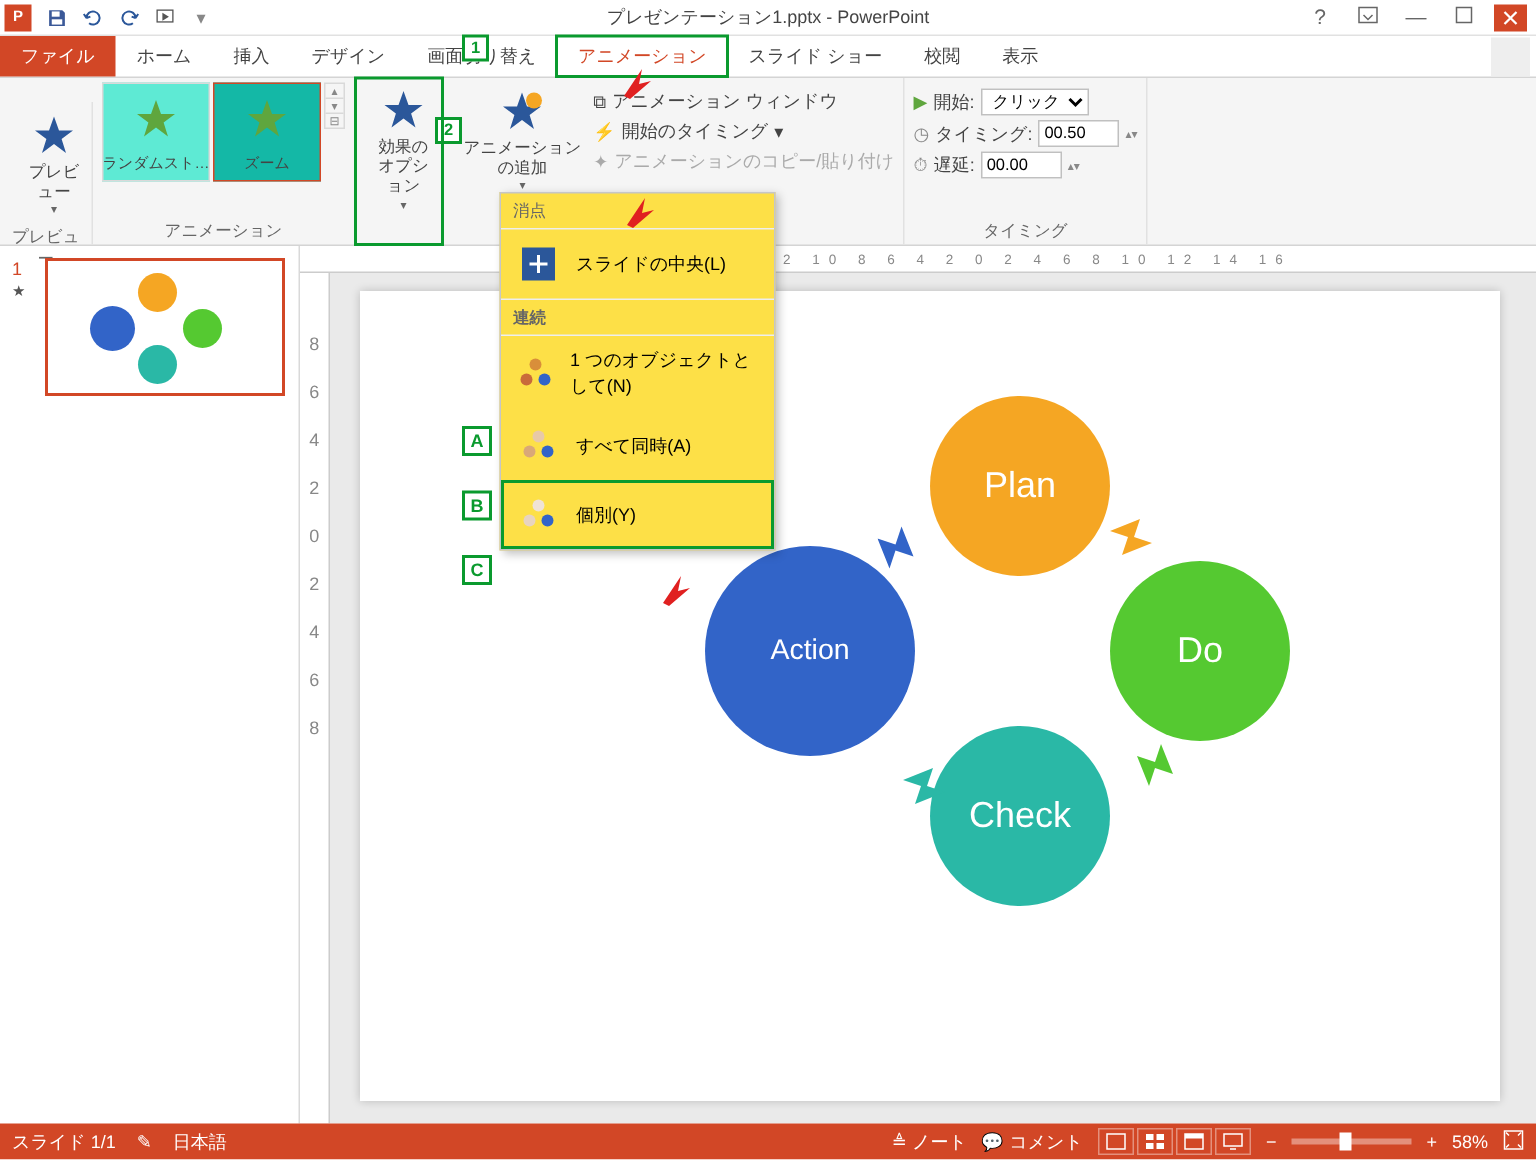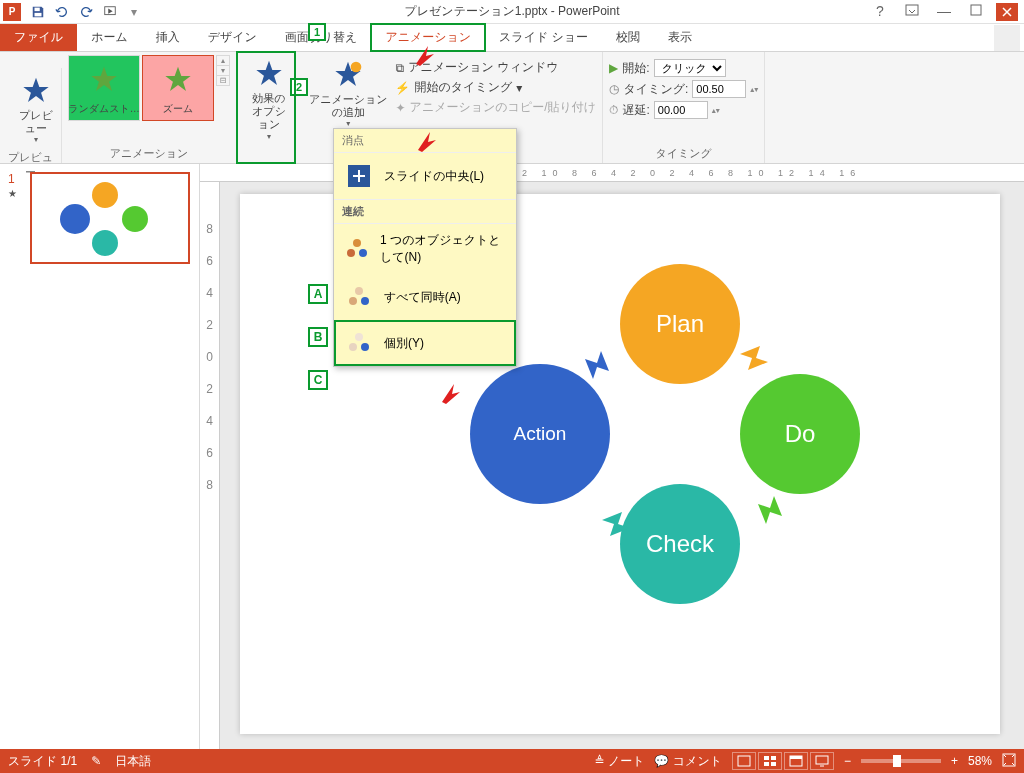--- a/index.html
+++ b/index.html
@@ -22,22 +22,22 @@
 .highlight-green { outline: 2px solid #0a9a2e; outline-offset: -1px; }
 .user-ribbon-icon { margin-left:auto; width:26px; height:26px; background:#eee; margin-right:4px; }
 
 .ribbon { height: 112px; background: #f5f5f5; border-bottom: 1px solid #d4d4d4; display: flex; }
 .ribbon-group { border-right: 1px solid #e1e1e1; padding: 3px 6px 0; display:flex; flex-direction:column; position:relative; }
 .group-label { font-size: 11px; color: #666; text-align:center; padding: 2px 0; margin-top:auto; }
 .big-btn { display:flex; flex-direction:column; align-items:center; justify-content:center; padding: 4px 8px; cursor:pointer; min-width:60px; }
 .big-btn .icon { width: 32px; height: 32px; display:flex; align-items:center; justify-content:center; }
 .big-btn .lbl { font-size: 11px; color:#444; text-align:center; line-height:1.2; margin-top:2px; }
 .anim-gallery { display:flex; gap:2px; align-items:flex-start; }
-.anim-item { background:#22c55e; border:1px solid #d9d9d9; padding:4px; display:flex; flex-direction:column; align-items:center; width:72px; cursor:pointer; }
-.anim-item.sel { background:#fca5a5; border-color:#d24726; }
+.anim-item { background:#5eead4; border:1px solid #d9d9d9; padding:4px; display:flex; flex-direction:column; align-items:center; width:72px; cursor:pointer; }
+.anim-item.sel { background:#14b8a6; border-color:#d24726; }
 .anim-item .ico { width:40px; height:40px; display:flex; align-items:center; justify-content:center; }
 .anim-item .nm { font-size:10px; color:#444; margin-top:2px; white-space:nowrap; overflow:hidden; }
 .ribbon-col { display:flex; flex-direction:column; gap:3px; font-size:11px; color:#444; padding-top:4px; }
 .ribbon-row { display:flex; align-items:center; gap:4px; white-space:nowrap; }
 .mini-input { width:54px; height:18px; border:1px solid #c0c0c0; background:#fff; padding:0 3px; font-size:11px; }
 .disabled-text { color:#aaa; }
 
 .workspace { display:flex; height: 585px; }
 .slidepanel { width: 200px; border-right:1px solid #d9d9d9; padding:8px; position:relative; }
 .thumb-num { position:absolute; left:8px; top:8px; font-size:12px; color:#d24726; }
@@ -55,21 +55,21 @@
 .c-action { width:140px; height:140px; background:#3264c8; left:230px; top:170px; }
 .arrow-shape { position:absolute; }
 
 .statusbar { position:absolute; bottom:0; left:0; right:0; height:24px; background:#d24726; color:#fff; display:flex; align-items:center; font-size:11px; padding:0 8px; gap:14px; }
 .statusbar .right { margin-left:auto; display:flex; align-items:center; gap:10px; }
 .view-btns { display:flex; gap:2px; }
 .view-btn { width:24px; height:18px; border:1px solid rgba(255,255,255,.4); display:flex; align-items:center; justify-content:center; }
 .zoom-slider { width:80px; height:4px; background:rgba(255,255,255,.4); position:relative; }
 .zoom-thumb { width:8px; height:12px; background:#fff; position:absolute; left:40%; top:-4px; }
 
-.dropdown { position:absolute; left:333px; top:128px; width:184px; background:#fef9c3; border:1px solid #c6c6c6; box-shadow:2px 2px 6px rgba(0,0,0,.25); z-index:50; }
+.dropdown { position:absolute; left:333px; top:128px; width:184px; background:#fde047; border:1px solid #c6c6c6; box-shadow:2px 2px 6px rgba(0,0,0,.25); z-index:50; }
 .dd-header { font-size:11px; color:#666; padding:4px 8px; border-bottom:1px solid #eee; }
 .dd-item { display:flex; align-items:center; gap:10px; padding:8px 10px; cursor:pointer; }
 .dd-item .dd-ico { width:30px; height:30px; display:flex; align-items:center; justify-content:center; }
 .dd-item.sel-green { outline:2px solid #0a9a2e; outline-offset:-2px; }
 
 .annot-letter { position:absolute; width:20px; height:20px; border:2px solid #0a9a2e; color:#0a9a2e; background:#fff; display:flex; align-items:center; justify-content:center; font-weight:bold; font-size:12px; z-index:60; }
 .red-arrow { position:absolute; z-index:70; }
 
 .star-green svg, .star-green path { fill:#5fa63e; }
 .star-blue svg, .star-blue path { fill:#2b579a; }

